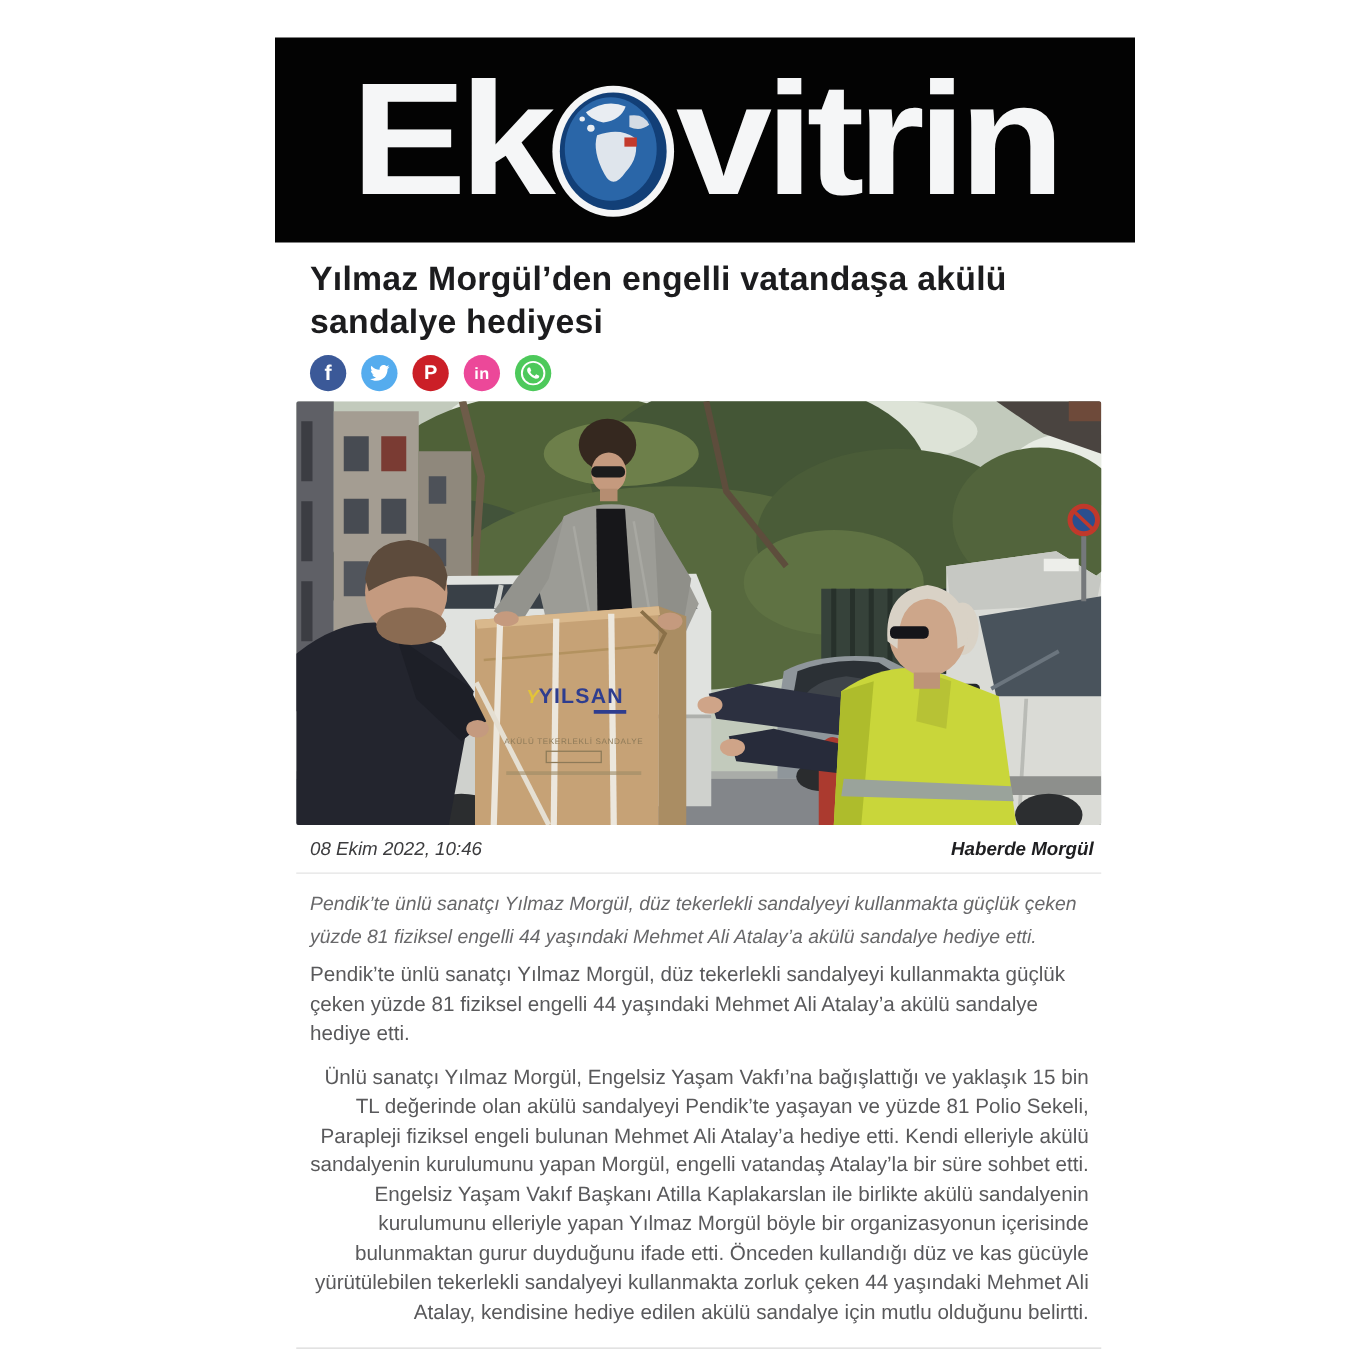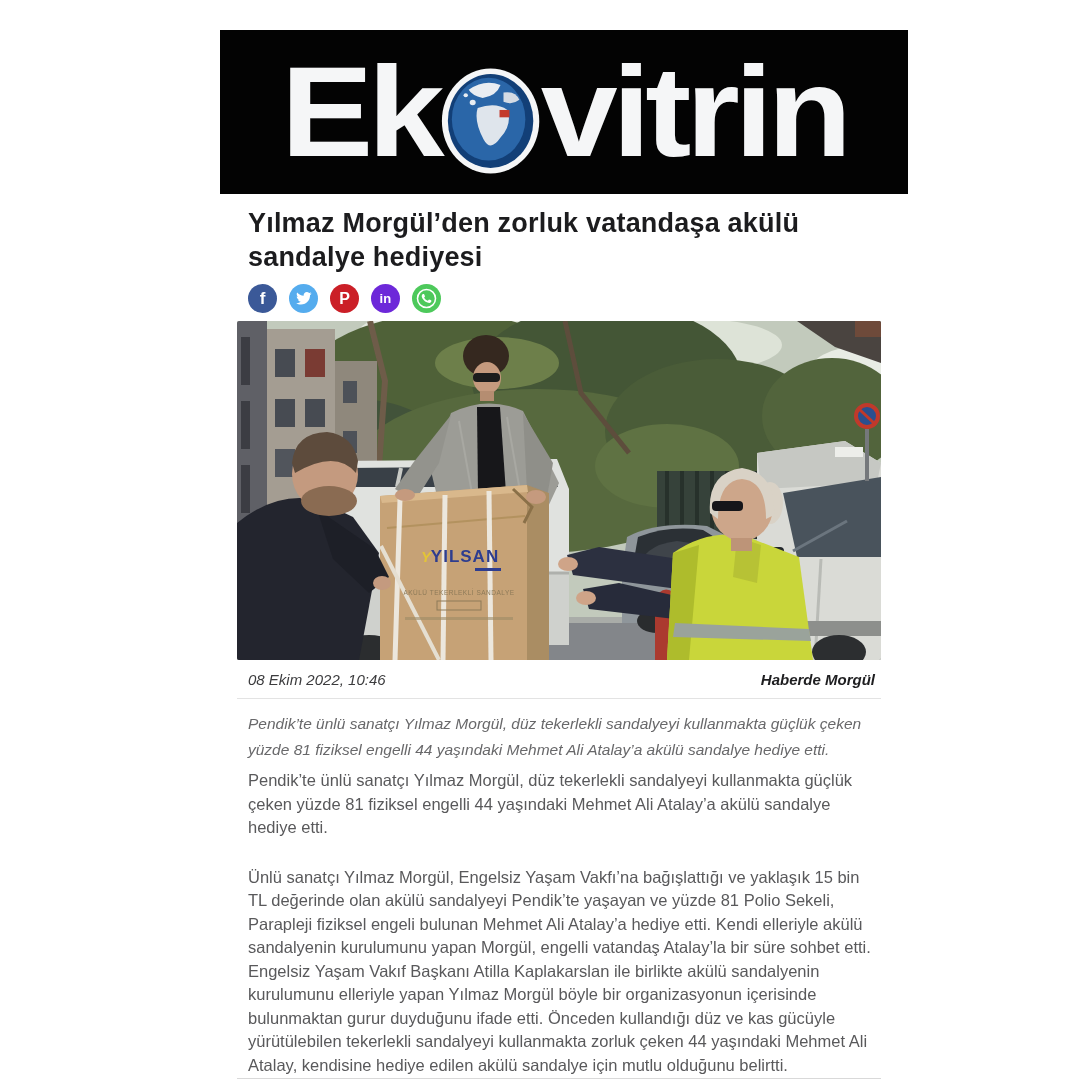--- a/index.html
+++ b/index.html
@@ -16,35 +16,35 @@
   .article{position:absolute;left:237px;top:206px;width:644px;}
   h1.headline{margin:0;padding-left:11px;width:580px;font-size:27px;line-height:34px;
     color:#1c1c1e;font-weight:700;letter-spacing:.2px;}
 
   .social-row{display:flex;gap:12px;margin:10px 0 8px 11px;}
   .social{width:29px;height:29px;border-radius:50%;display:flex;align-items:center;
     justify-content:center;color:#fff;font-weight:700;cursor:pointer;text-decoration:none;}
   .ic-fb{background:#3b5998;font-size:17px;}
   .ic-tw{background:#55acee;}
   .ic-pi{background:#cb1f27;font-size:16px;}
-  .ic-li{background:#6d28d9;font-size:13px;letter-spacing:.3px;}
+  .ic-li{background:#ec4899;font-size:13px;letter-spacing:.3px;}
   .ic-wa{background:#4dc95b;}
   .social svg{display:block;}
 
   .photo{width:644px;height:339px;display:block;border-radius:2px;}
 
   .meta-row{display:flex;justify-content:space-between;align-items:baseline;
     margin:11px 6px 0 11px;font-style:italic;font-size:15px;color:#3c3c3e;}
   .category{font-weight:700;color:#1e1e20;text-decoration:none;}
   .divider{border-top:1px solid #e3e3e3;margin-top:10px;}
 
   .lede{margin:12px 8px 0 11px;font-style:italic;font-size:15.5px;line-height:26px;color:#68686a;}
   .body-text p{margin:0 10px 0 11px;font-size:16.5px;line-height:23.5px;color:#59595b;}
   .body-text p.p1{margin-top:6px;}
-  .body-text p.p2{margin-top:26px;}
+  .body-text p.p2{margin-top:11px;text-align:right;}
 
   .bottom-divider{position:absolute;left:237px;top:1078px;width:644px;border-top:1px solid #d9d9d9;}
 </style>
 </head>
 <body>
 
 <div class="banner">
   <a class="logo" style="text-decoration:none;color:#f5f6f7;">
     <span>Ek</span>
     <svg class="logo-globe" viewBox="0 0 100 116">
@@ -57,21 +57,21 @@
       <circle cx="32" cy="38" r="3" fill="#e9edf2"></circle>
       <circle cx="25" cy="30" r="2.2" fill="#e9edf2"></circle>
       <rect x="59" y="46" width="10" height="8" fill="#c33a2c"></rect>
     </svg>
     <span>vitrin</span>
   </a>
 </div>
 
 <div class="article">
 
-  <h1 class="headline">Yılmaz Morgül’den zorluk vatandaşa akülü sandalye hediyesi</h1>
+  <h1 class="headline">Yılmaz Morgül’den engelli vatandaşa akülü sandalye hediyesi</h1>
 
   <div class="social-row">
     <a class="social ic-fb">
       <span>f</span>
     </a>
     <a class="social ic-tw">
       <svg width="17" height="17" viewBox="0 0 24 24">
         <path fill="#fff" d="M23.4 4.8c-.8.36-1.66.6-2.56.72.92-.55 1.63-1.43 1.96-2.48-.86.51-1.82.88-2.83 1.08-.82-.87-1.99-1.36-3.28-1.36-2.48 0-4.49 2.01-4.49 4.49 0 .35.04.7.11 1.03-3.73-.19-7.04-1.97-9.25-4.69-.39.66-.61 1.43-.61 2.26 0 1.56.79 2.93 2 3.74-.74-.02-1.43-.23-2.03-.56v.06c0 2.18 1.55 3.99 3.6 4.4-.38.1-.77.16-1.18.16-.29 0-.57-.03-.85-.08.57 1.78 2.23 3.08 4.19 3.12-1.54 1.21-3.47 1.93-5.57 1.93-.36 0-.72-.02-1.07-.06 1.99 1.27 4.35 2.01 6.89 2.01 8.26 0 12.78-6.84 12.78-12.78l-.01-.58c.88-.63 1.64-1.42 2.2-2.41z"></path>
       </svg>
     </a>

